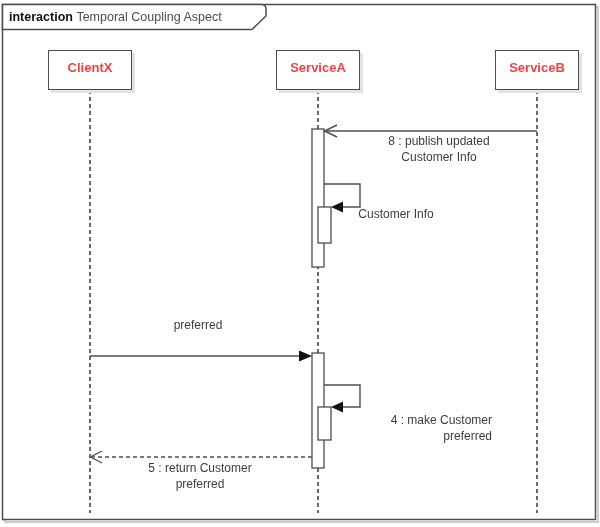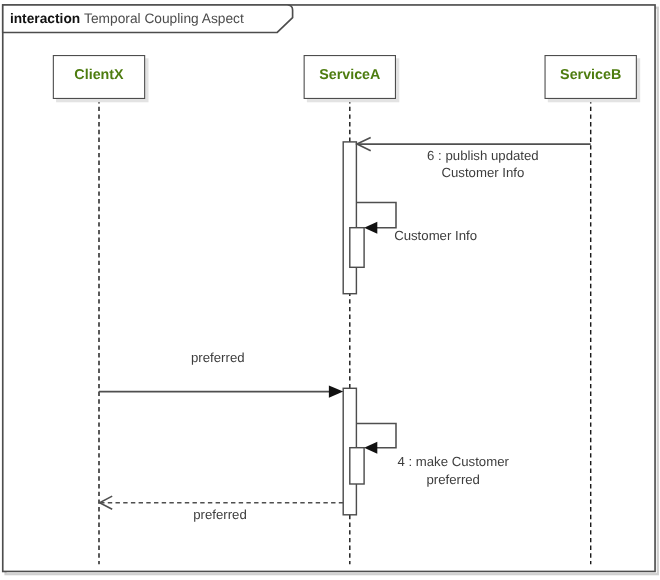--- a/index.html
+++ b/index.html
@@ -39,37 +39,37 @@
     box-sizing: border-box;
     border: 1.5px solid #4d4d4d;
     background: #ffffff;
     box-shadow: 3px 3px 0 #e3e3e3;
     display: flex;
     align-items: center;
     justify-content: center;
     padding-bottom: 6px;
     font-size: 13px;
     font-weight: bold;
-    color: #4d7c0f;
+    color: #ef4444;
   }
   .head-clientx  { left: 48px;  top: 50px; }
   .head-servicea { left: 276px; top: 50px; }
   .head-serviceb { left: 495px; top: 50px; }
   .msg-label {
     position: absolute;
     font-size: 12px;
     line-height: 1.32;
     color: #3d3d3d;
     text-align: center;
   }
   .msg-label span { display: block; }
   .lbl-msg1 { left: 349px; top: 134px; width: 180px; }
   .lbl-msg2 { left: 336px; top: 207px; width: 120px; }
   .lbl-msg3 { left: 108px; top: 318px; width: 180px; }
-  .lbl-msg4 { left: 332px; top: 413px; width: 160px; }
+  .lbl-msg4 { left: 332px; top: 413px; width: 160px; text-align: right; }
   .lbl-msg5 { left: 110px; top: 461px; width: 180px; }
 </style>
 </head>
 <body>
 
 <div class="stage">
 
   <svg width="600" height="527" viewBox="0 0 600 527">
 
     <rect x="5" y="7" width="593" height="515" fill="none" stroke="#cfcfcf" stroke-width="2"></rect>
@@ -111,30 +111,31 @@
     <span>ClientX</span>
   </div>
   <div class="head-box head-serviceb">
     <span>ServiceB</span>
   </div>
   <div class="head-box head-servicea">
     <span>ServiceA</span>
   </div>
 
   <div class="msg-label lbl-msg1">
-    <span>6 : publish updated</span>
+    <span>8 : publish updated</span>
     <span>Customer Info</span>
   </div>
   <div class="msg-label lbl-msg2">
     <span>Customer Info</span>
   </div>
   <div class="msg-label lbl-msg3">
     <span>preferred</span>
   </div>
   <div class="msg-label lbl-msg4">
     <span>4 : make Customer</span>
     <span>preferred</span>
   </div>
   <div class="msg-label lbl-msg5">
+    <span>5 : return Customer</span>
     <span>preferred</span>
   </div>
 
 </div>
 
 </body></html>

